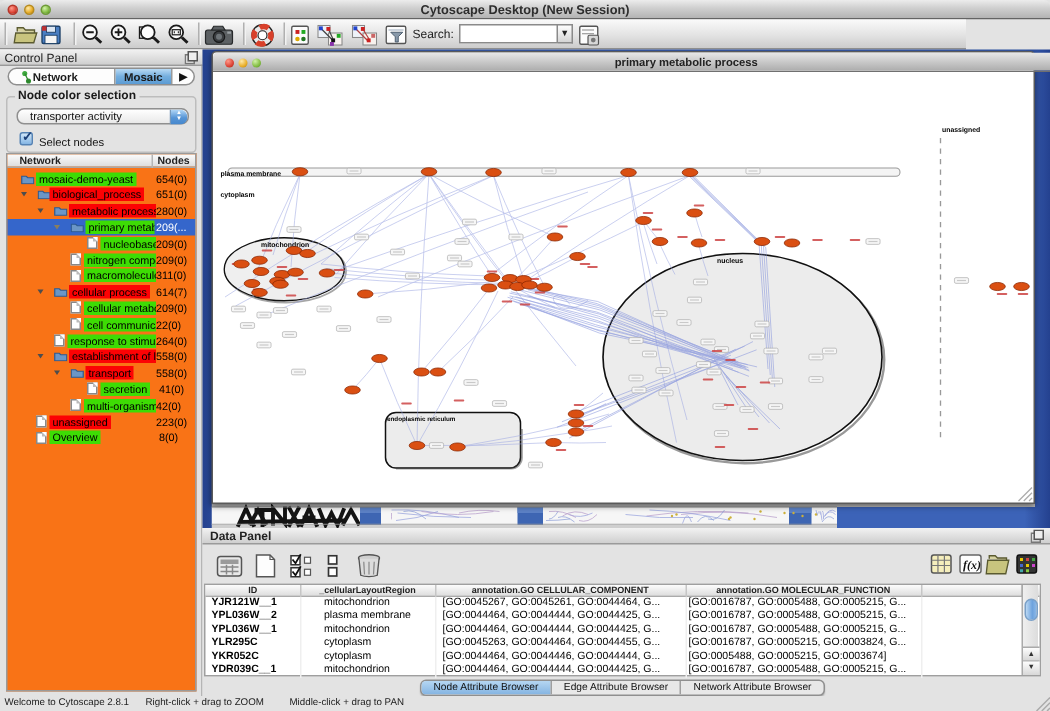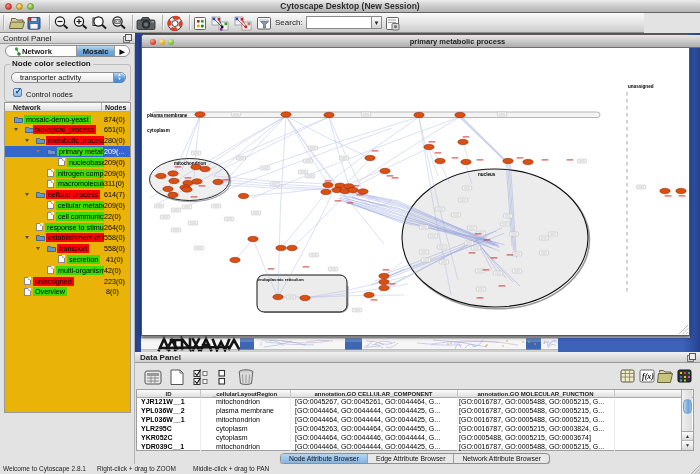--- a/index.html
+++ b/index.html
@@ -41,21 +41,21 @@
 #combo { left:11px; top:39px; width:115px; height:11px; background:linear-gradient(#ffffff,#e9e9e9); border:1px solid #8f8f8f; border-radius:5px; }
 #combo .txt { position:absolute; left:8px; top:0px; font-size:7.5px; color:#111; line-height:10px;}
 #combobtn { position:absolute; right:0px; top:0px; width:12px; height:9.5px; border-radius:0 5px 5px 0; background:linear-gradient(#b4d9f8,#5795d6 55%,#4587cd); border-left:1px solid #7799bb; color:#fff; }
 #combobtn:before { content:"▲"; position:absolute; left:3.4px; top:-1.4px; font-size:4px; }
 #combobtn:after  { content:"▼"; position:absolute; left:3.4px; top:3.4px; font-size:4px; }
 #checkbox { left:13px; top:55px; width:9px; height:9px; border:1px solid #5583b5; border-radius:2px; background:linear-gradient(#cfe6fa,#85b6e4); }
 #checkbox:before { content:"✓"; position:absolute; left:0.7px; top:-3.2px; font-size:9px; font-weight:bold; color:#1b3f77; }
 #chklbl { left:26px; top:56.5px; font-size:7.5px; color:#111; }
 
 
-#treebox { left:4px; top:69px; width:127px; height:311px; background:#eab308; border:1px solid #9a9a9a; }
+#treebox { left:4px; top:69px; width:127px; height:359px; background:#f97316; border:1px solid #9a9a9a; }
 #treehead { position:absolute; left:0; top:0; width:125px; height:9px; background:linear-gradient(#fbfbfb,#dddddd); border-bottom:1px solid #a8a8a8; }
 #treehead .h1 { position:absolute; left:8px; top:0.5px; font-size:7px; font-weight:bold; color:#222;}
 #treehead .h2 { position:absolute; left:100px; top:0.5px; font-size:7px; font-weight:bold; color:#222;}
 #treehead .sep { position:absolute; left:96px; top:0; width:1px; height:9px; background:#b5b5b5; }
 .trow { position:absolute; left:0; width:125px; height:10.5px; }
 .tlabel { position:absolute; top:0.7px; font-size:7.2px; color:#000; padding:0 2px; line-height:9px; white-space:nowrap; overflow:hidden;}
 .green { background:#3ddc04; }
 .red { background:#fc0204; }
 .tnum { position:absolute; left:98px; top:0.7px; font-size:7.2px; color:#000; line-height:9px; white-space:nowrap;}
 .tri { position:absolute; top:3.2px; width:0; height:0; border-left:2.6px solid transparent; border-right:2.6px solid transparent; border-top:3.6px solid #4d4d4d; }
@@ -226,33 +226,33 @@
     <div class="tabseg" id="tabmos">Mosaic</div>
     <div class="tabseg" id="tabarr">▶</div>
   </div>
   <div class="abs" id="groupbox"></div>
   <div class="abs" id="grouplbl">Node color selection</div>
   <div class="abs" id="combo">
       <span class="txt">transporter activity</span>
       <span id="combobtn"></span>
     </div>
   <div class="abs" id="checkbox"></div>
-  <div class="abs" id="chklbl">Control nodes</div>
+  <div class="abs" id="chklbl">Select nodes</div>
   <div class="abs" id="treebox">
     <div id="treehead">
         <span class="h1">Network</span>
         <span class="sep"></span>
         <span class="h2">Nodes</span>
       </div>
     <div class="trow" style="top:11px">
       <svg class="folder" style="left:9px" viewBox="0 0 9 7">
           <path d="M0.5 1.5 L3.5 1.5 L4.5 2.5 L8.5 2.5 L8.5 6.5 L0.5 6.5 Z" fill="#6b96c6" stroke="#2d5a91" stroke-width="0.8"></path>
         </svg>
       <span class="tlabel green" style="left:19px">mosaic-demo-yeast</span>
-        <span class="tnum" style="left:99px">874(0)</span>
+        <span class="tnum" style="left:99px">654(0)</span>
     </div>
     <div class="trow" style="top:21.8px">
       <span class="tri" style="left:9px"></span>
       <svg class="folder" style="left:20px" viewBox="0 0 9 7">
           <path d="M0.5 1.5 L3.5 1.5 L4.5 2.5 L8.5 2.5 L8.5 6.5 L0.5 6.5 Z" fill="#6b96c6" stroke="#2d5a91" stroke-width="0.8"></path>
         </svg>
       <span class="tlabel red" style="left:28px">biological_process</span>
         <span class="tnum" style="left:99px">651(0)</span>
     </div>
     <div class="trow" style="top:32.6px">

